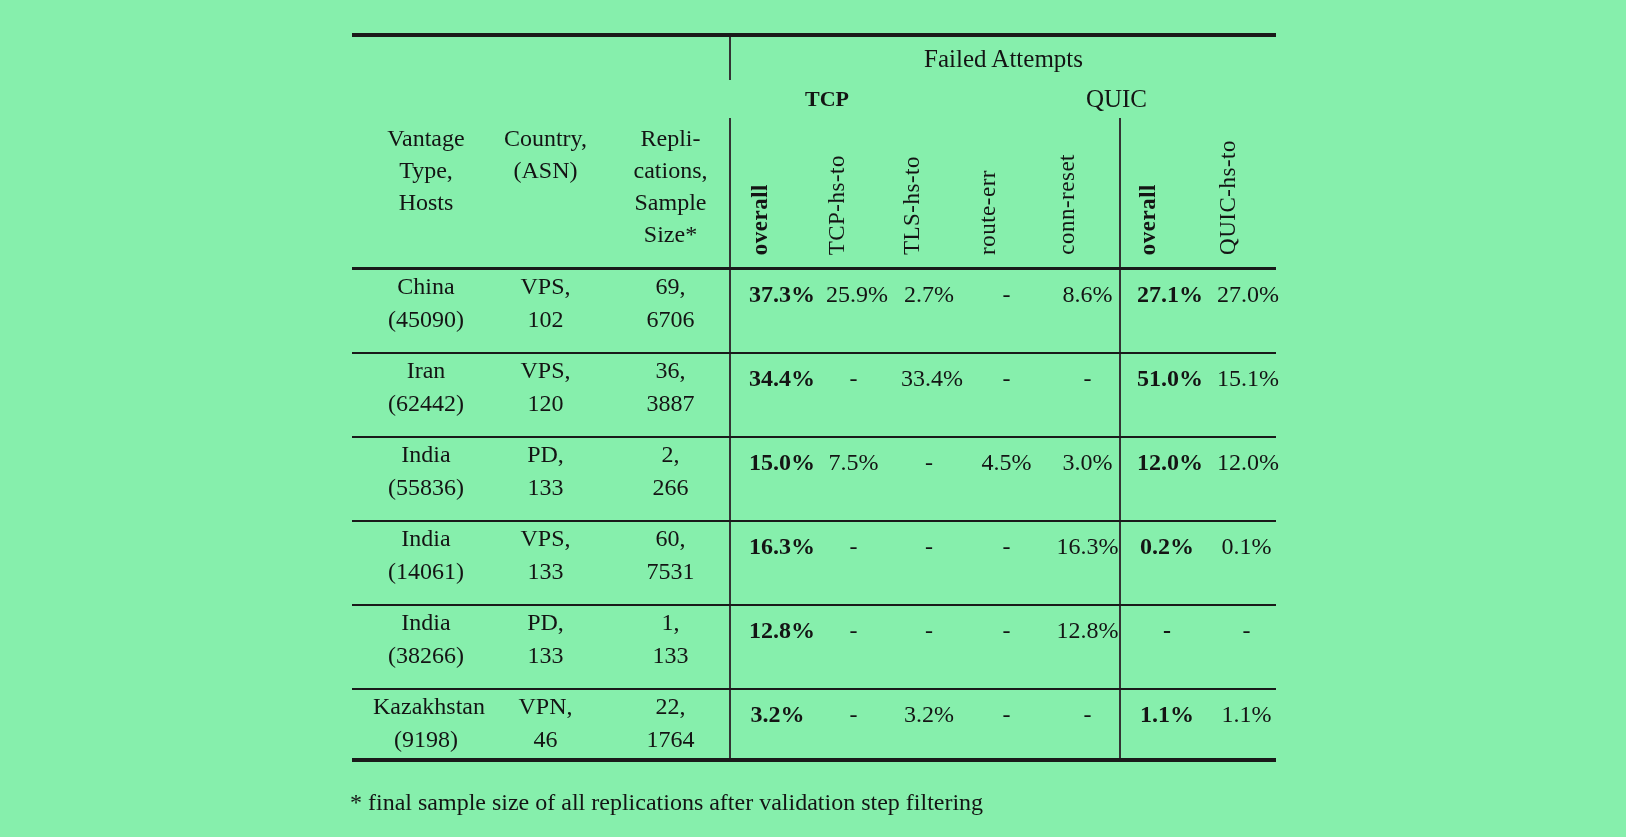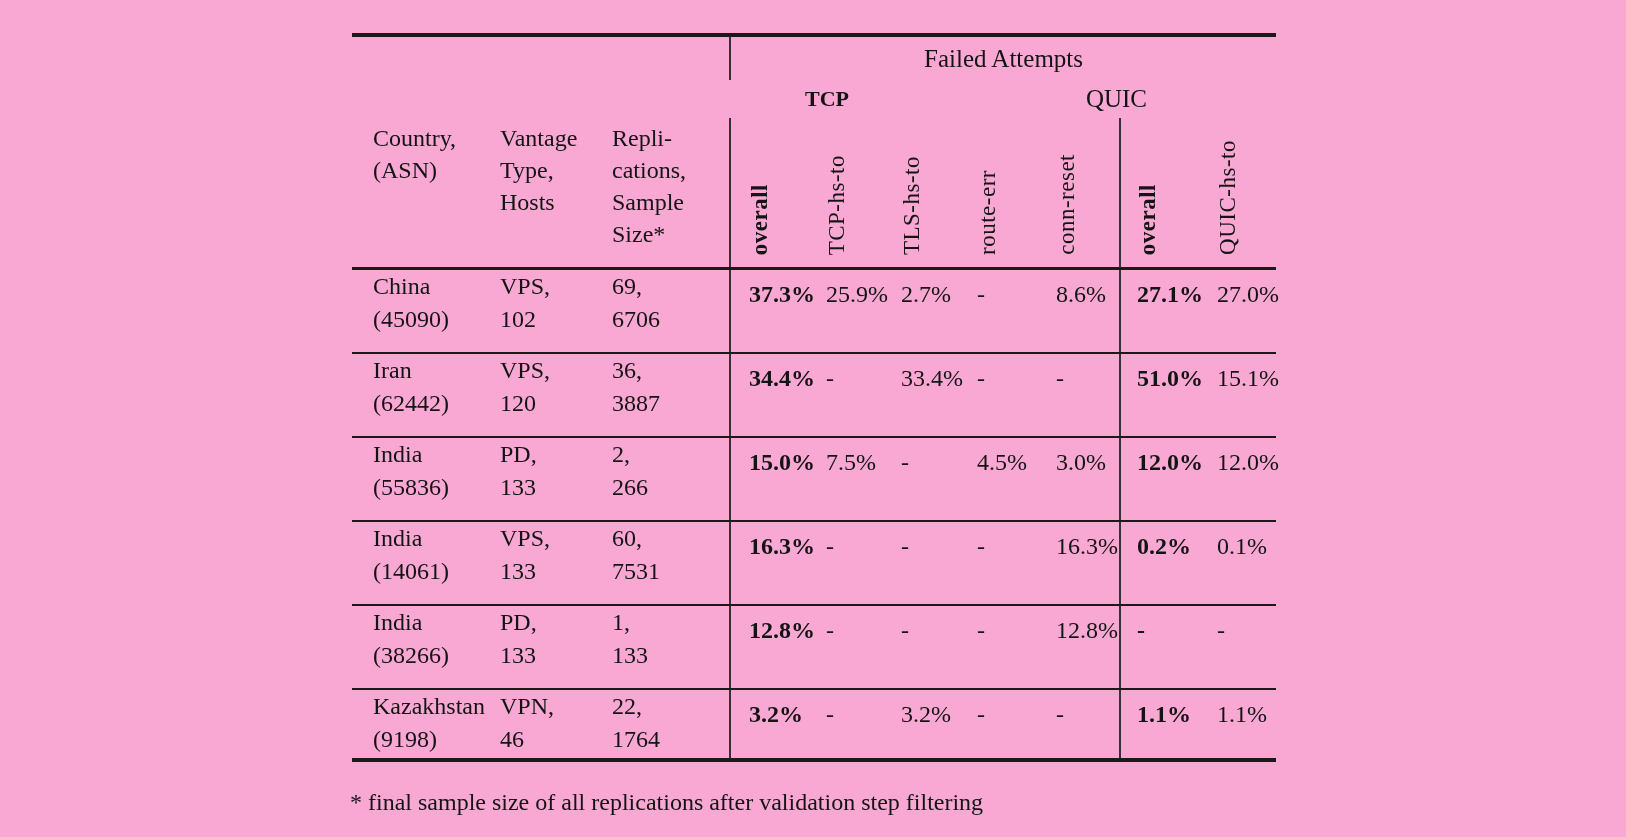--- a/index.html
+++ b/index.html
@@ -1,18 +1,18 @@
 <!DOCTYPE html>
 <html><head>
 <meta charset="utf-8">
 <style>
   html,body{margin:0;padding:0;}
   .page{
-    position:relative;width:1626px;height:837px;background:#f9a8d4;
-    font-family:"Liberation Serif", serif;color:#141414;overflow:hidden;
+    position:relative;width:1626px;height:837px;background:#86efac;
+    font-family:"Liberation Serif", serif;color:#141414;overflow:hidden;text-align:center;
   }
   .tbl{position:absolute;left:352px;top:33px;width:924px;}
   .hrule{width:100%;background:#1a1a1a;}
   .toprule{height:4px;}
   .midrule{height:3px;}
   .botrule{height:4px;}
   .grid{display:grid;grid-template-columns:127px 112px 138px 77px 75px 76px 79px 83px 78px 79px;}
   
   .fa-row{height:43px;}
   .fa-cell{grid-column:4/11;border-left:2px solid #333;display:flex;align-items:center;justify-content:center;font-size:25px;}
@@ -52,27 +52,27 @@
       <div class="fa-cell">Failed Attempts</div>
     </div>
 
     <div class="grid proto-row">
       <div class="tcp-cell">TCP</div>
       <div class="quic-cell">QUIC</div>
     </div>
 
     <div class="grid head-row">
       <div class="h-col">
-        <span>Country,</span>
-        <span>(ASN)</span>
-      </div>
-      <div class="h-col">
         <span>Vantage</span>
         <span>Type,</span>
         <span>Hosts</span>
+      </div>
+      <div class="h-col">
+        <span>Country,</span>
+        <span>(ASN)</span>
       </div>
       <div class="h-col">
         <span>Repli-</span>
         <span>cations,</span>
         <span>Sample</span>
         <span>Size*</span>
       </div>
       <div class="rot-cell vline p4">
           <span class="rot b">overall</span>
         </div>

